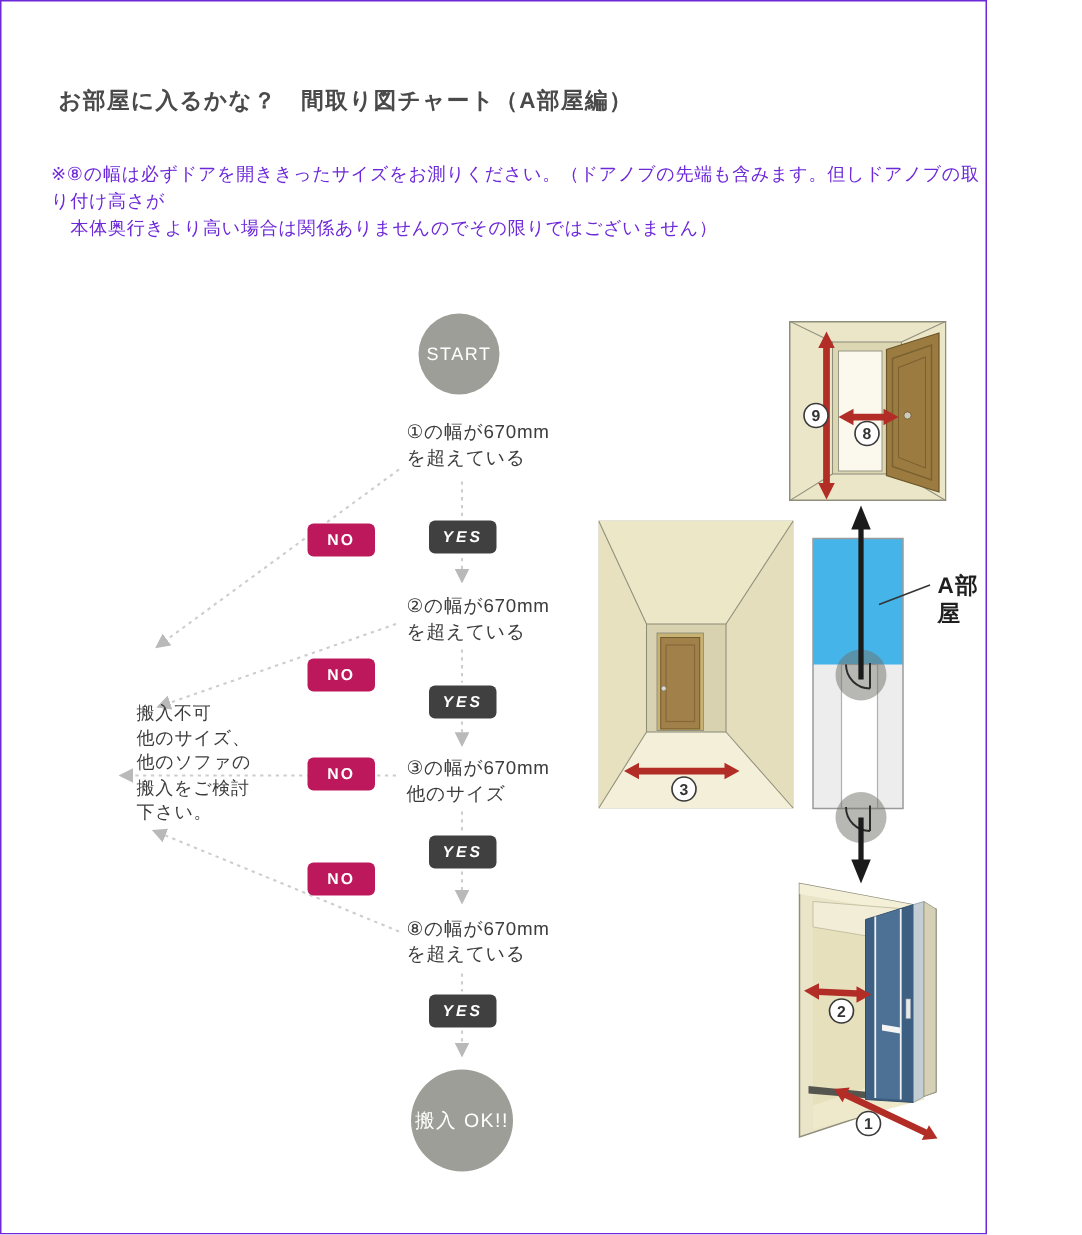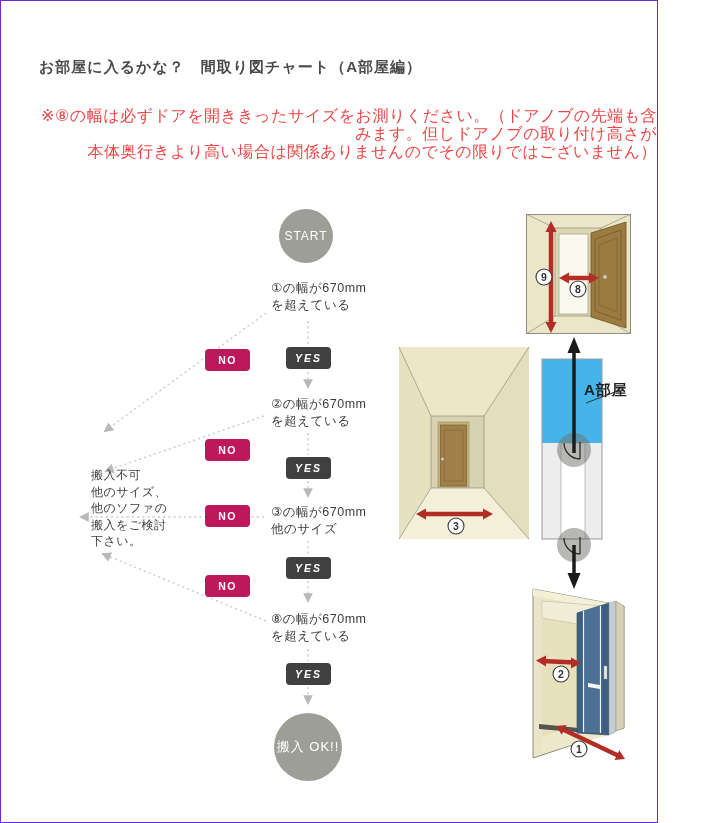--- a/index.html
+++ b/index.html
@@ -2,21 +2,21 @@
 <html><head>
 <meta charset="utf-8">
 <style>
   html,body{margin:0;padding:0;background:#fff;}
   .page{position:relative;width:658px;height:823px;background:#ffffff;
         border:1px solid #6d28d9;box-sizing:border-box;overflow:hidden;
         font-family:"Liberation Sans","DejaVu Sans",sans-serif;}
   .abs{position:absolute;}
   .title{font-size:15px;font-weight:bold;color:#4a4a4a;letter-spacing:1px;}
   .sub{font-size:12px;color:#9b9b9b;letter-spacing:0.5px;}
-  .note{font-size:16px;color:#ef4444;letter-spacing:0.5px;line-height:18px;text-align:right;}
+  .note{font-size:12px;color:#6d28d9;letter-spacing:0.5px;line-height:18px;}
   .note .l2{margin-left:13px;}
   .dec{font-size:12.5px;color:#3c3c3c;letter-spacing:0.5px;line-height:16.5px;
        white-space:pre-line;width:130px;}
   .fail{font-size:12px;color:#3c3c3c;letter-spacing:0.5px;line-height:16.5px;
         white-space:pre-line;}
   .node{border-radius:50%;color:#fff;display:flex;align-items:center;
         justify-content:center;font-size:12px;letter-spacing:1px;background:#9e9e98;}
   .btn{width:45px;height:22px;border-radius:4px;color:#fff;font-size:10.5px;
        font-weight:bold;display:flex;align-items:center;justify-content:center;}
   .btn.yes{background:#404040;letter-spacing:2px;font-style:italic;}
@@ -139,21 +139,21 @@
     </g>
     <g fill="#1b1b1b">
       <line x1="38" y1="122" x2="38" y2="20" stroke="#1b1b1b" stroke-width="3.5"></line>
       <polygon points="38,6 31.5,22 44.5,22"></polygon>
     </g>
     <g fill="#1b1b1b">
       <line x1="38" y1="214" x2="38" y2="246" stroke="#1b1b1b" stroke-width="3.5"></line>
       <polygon points="38,258 31.5,242 44.5,242"></polygon>
     </g>
   </svg>
-  <div class="abs roomlabel z1" style="left:583px;top:380px;">A部屋</div>
+  <div class="abs roomlabel z1" style="left:624px;top:380px;">A部屋</div>
 
   <svg class="abs z1" style="left:398px;top:346px;" width="130" height="192" viewBox="0 0 130 192">
     <rect x="0.5" y="0.5" width="129" height="191" fill="#eee9cb" stroke="#8e8e7b"></rect>
     <polygon points="0,0 130,0 85,69 32,69" fill="#ece7c7"></polygon>
     <polygon points="0,0 32,69 32,141 0,192" fill="#e7e1c0"></polygon>
     <polygon points="130,0 85,69 85,141 130,192" fill="#e4debc"></polygon>
     <polygon points="0,192 32,141 85,141 130,192" fill="#f3efd9"></polygon>
     <rect x="32" y="69" width="53" height="72" fill="#d8d2b0" stroke="#8e8e7b" stroke-width="0.7"></rect>
     <g stroke="#8e8e7b" stroke-width="0.7">
       <line x1="0" y1="0" x2="32" y2="69"></line>

